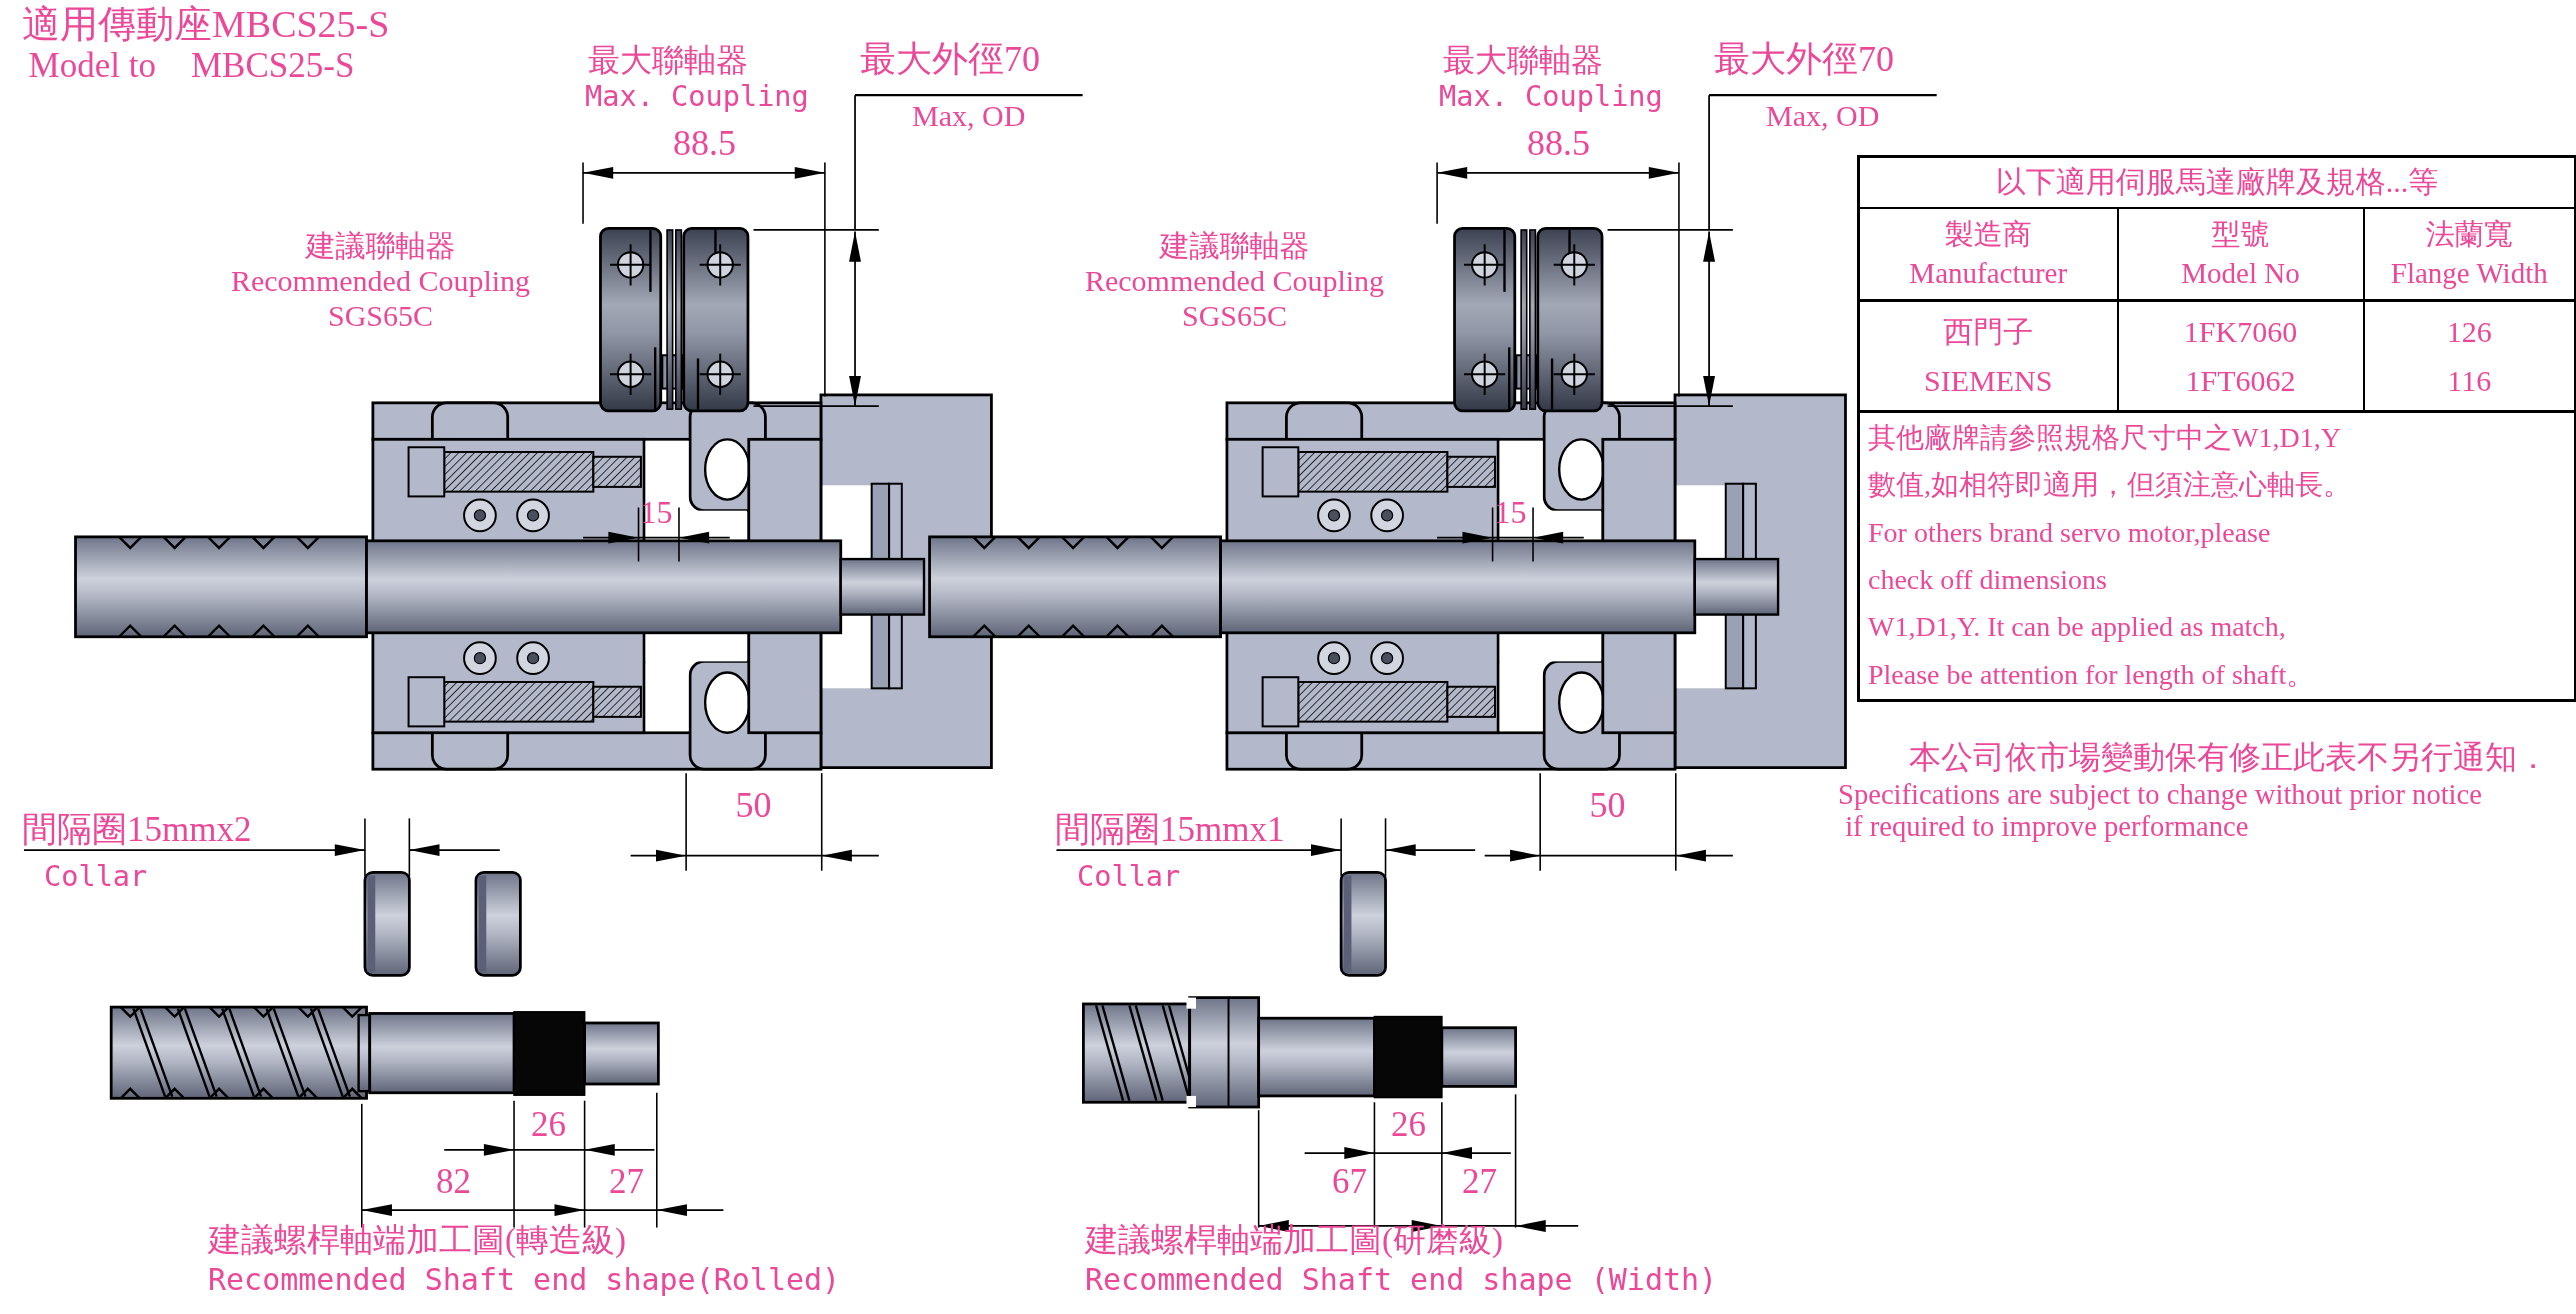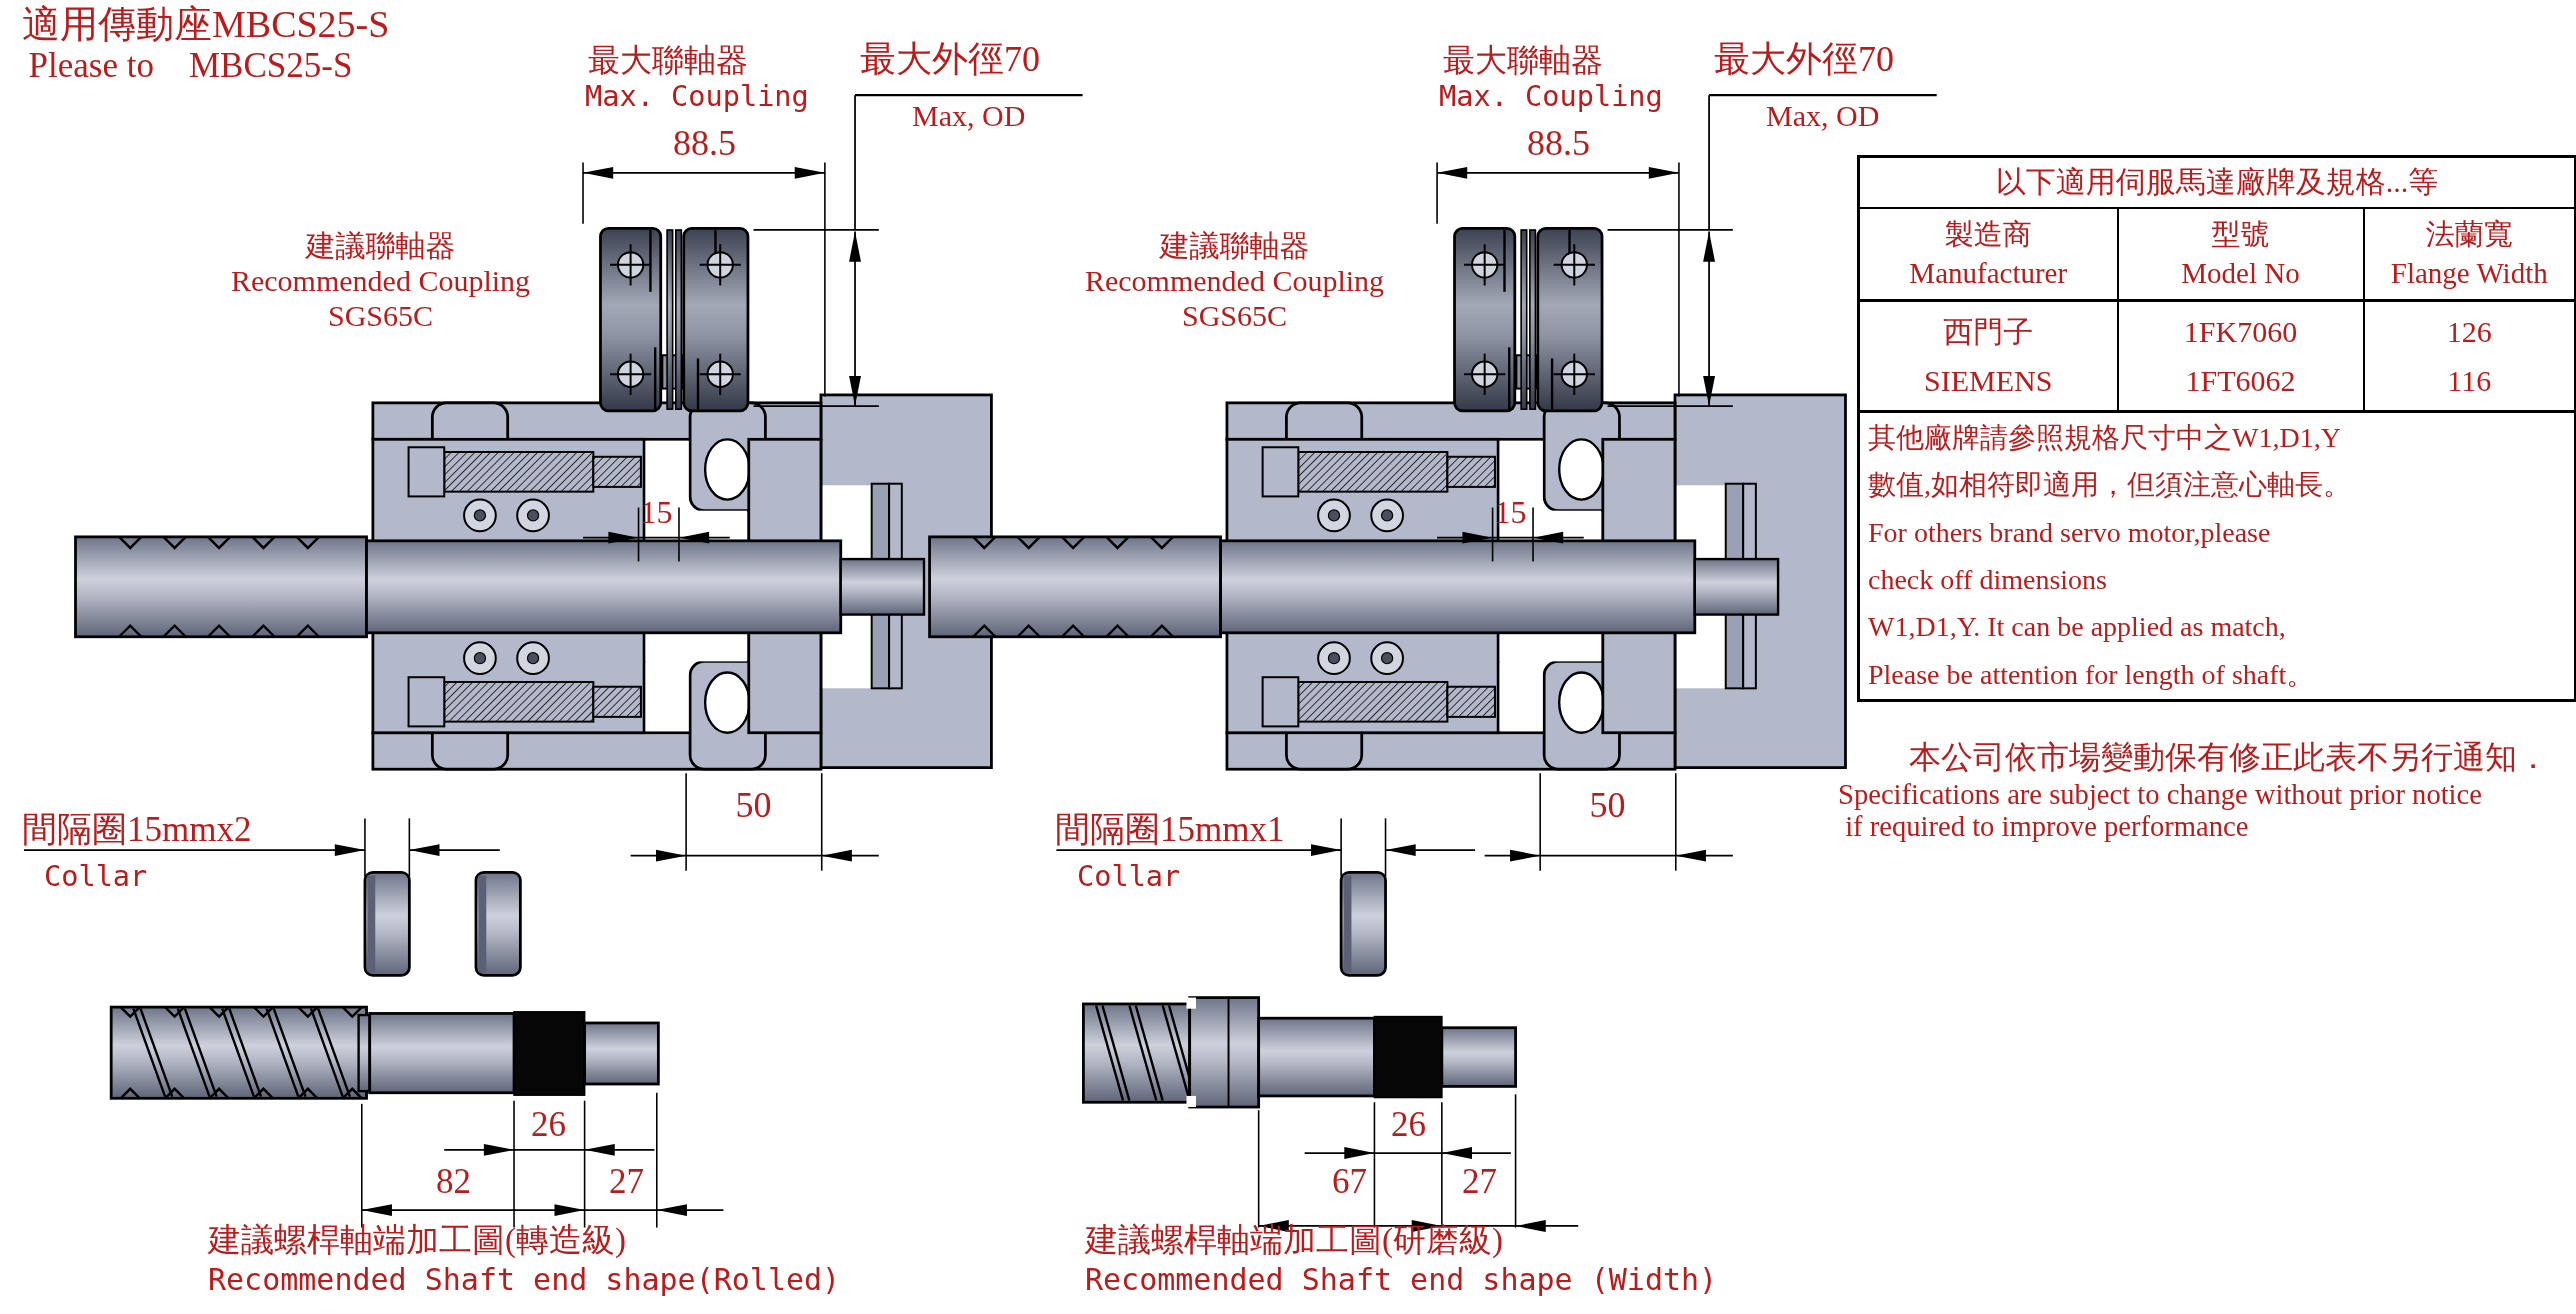--- a/index.html
+++ b/index.html
@@ -1,17 +1,17 @@
 <!DOCTYPE html>
 <html style="font-size:12.7px"><head>
 <meta charset="utf-8">
 <style>
   html,body{margin:0;padding:0;background:#fff;}
   #page{position:relative;width:2576px;height:1314px;background:#ffffff;overflow:hidden;
-        font-family:"Liberation Serif","DejaVu Serif",serif;color:#b91c1c;}
+        font-family:"Liberation Serif","DejaVu Serif",serif;color:#ec4899;}
   .abs{position:absolute;white-space:pre;}
   .mono{font-family:"DejaVu Sans Mono","Liberation Mono",monospace;}
   .ctr{text-align:center;}
   #cad{position:absolute;left:0;top:0;z-index:1;}
   .lbl{z-index:3;line-height:1.05;}
   
   #spec{position:absolute;left:1857px;top:155px;width:717px;z-index:3;
         border-collapse:collapse;table-layout:fixed;}
   #spec td{border:2.4px solid #000;padding:0;vertical-align:middle;text-align:center;overflow:hidden;}
   #spec{border:3.2px solid #000;padding-left:36px;}
@@ -303,21 +303,21 @@
       <line x1="1645" y1="1454" x2="1905" y2="1454" stroke="#000" stroke-width="2.2"></line>
       <polygon points="1733,1454 1695,1446.5 1695,1461.5" fill="#000"></polygon>
       <polygon points="1818,1454 1856,1446.5 1856,1461.5" fill="#000"></polygon>
       <line x1="1587" y1="1546" x2="1990" y2="1546" stroke="#000" stroke-width="2.2"></line>
       <polygon points="1587,1546 1625,1538.5 1625,1553.5" fill="#000"></polygon>
       <polygon points="1818,1546 1780,1538.5 1780,1553.5" fill="#000"></polygon>
       <polygon points="1911,1546 1949,1538.5 1949,1553.5" fill="#000"></polygon>
     </svg>
 
   <div class="abs lbl" style="left:22px;top:4.8px;font-size:38px;">適用傳動座MBCS25-S</div>
-  <div class="abs lbl" style="left:28.6px;top:48px;font-size:35px;">Please to    MBCS25-S</div>
+  <div class="abs lbl" style="left:28.6px;top:48px;font-size:35px;">Model to    MBCS25-S</div>
 
   <div class="abs lbl" style="left:588px;top:44px;font-size:32px;">最大聯軸器</div>
   <div class="abs lbl mono" style="left:585px;top:81px;font-size:28.6px;">Max. Coupling</div>
   <div class="abs lbl" style="left:860px;top:41px;font-size:36px;">最大外徑70</div>
   <div class="abs lbl" style="left:912px;top:100px;font-size:30px;">Max, OD</div>
   <div class="abs lbl ctr" style="left:649px;top:125px;width:111px;font-size:36px;">88.5</div>
   <div class="abs lbl ctr" style="left:206px;top:230px;width:349px;font-size:30px;">建議聯軸器</div>
   <div class="abs lbl ctr" style="left:206px;top:265px;width:349px;font-size:30px;">Recommended Coupling</div>
   <div class="abs lbl ctr" style="left:206px;top:300px;width:349px;font-size:30px;">SGS65C</div>
   <div class="abs lbl ctr" style="left:609px;top:496px;width:95px;font-size:32px;">15</div>

